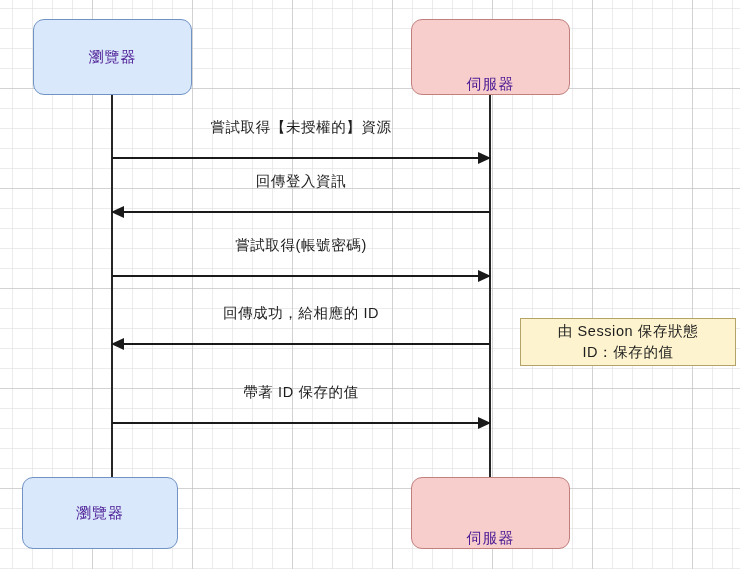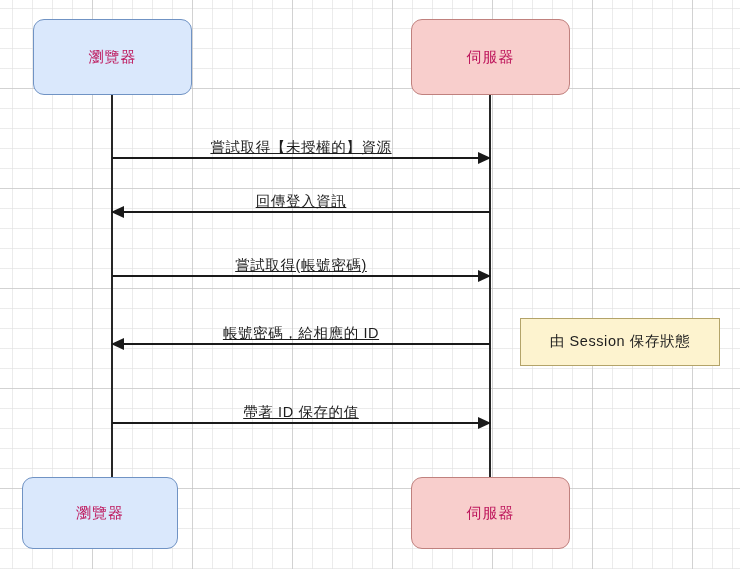--- a/index.html
+++ b/index.html
@@ -28,30 +28,31 @@
   
   .actor-box {
     position: absolute;
     box-sizing: border-box;
     border-radius: 11px;
     display: flex;
     align-items: center;
     justify-content: center;
     font-size: 15px;
     letter-spacing: 1px;
-    color: #be185d;
+    color: #4c1d95;
     z-index: 5;
   }
   .actor-box.browser {
     background: #dae8fc;
     border: 1.4px solid #7093c4;
   }
   .actor-box.server {
     background: #f8cecc;
     border: 1.4px solid #c0817e;
+    align-items: flex-end;
   }
 
   
   .lifeline {
     position: absolute;
     width: 2px;
     background: #262626;
     z-index: 1;
   }
 
@@ -83,27 +84,26 @@
   .arrow-head.left {
     left: -1px;
     border-top: 6px solid transparent;
     border-bottom: 6px solid transparent;
     border-right: 13px solid #1a1a1a;
   }
   .msg-label {
     position: absolute;
     left: 0;
     width: 100%;
-    bottom: 0;
+    bottom: 20px;
     text-align: center;
     font-size: 14.5px;
     color: #1d1d1d;
     letter-spacing: 0.6px;
     white-space: nowrap;
-    text-decoration: underline;
   }
 
   
   .note-box {
     position: absolute;
     box-sizing: border-box;
     background: #fdf3cf;
     border: 1.4px solid #b3a369;
     display: flex;
     flex-direction: column;
@@ -144,33 +144,34 @@
     <div class="arrow-head left"></div>
   </div>
 
   <div class="message" style="left:112px; top:275px; width:378px;">
     <div class="msg-label">嘗試取得(帳號密碼)</div>
     <div class="msg-line"></div>
     <div class="arrow-head right"></div>
   </div>
 
   <div class="message" style="left:112px; top:343px; width:378px;">
-    <div class="msg-label">帳號密碼，給相應的 ID</div>
+    <div class="msg-label">回傳成功，給相應的 ID</div>
     <div class="msg-line"></div>
     <div class="arrow-head left"></div>
   </div>
 
   <div class="message" style="left:112px; top:422px; width:378px;">
     <div class="msg-label">帶著 ID 保存的值</div>
     <div class="msg-line"></div>
     <div class="arrow-head right"></div>
   </div>
 
-  <div class="note-box" style="left:520px; top:318px; width:200px; height:48px;">
+  <div class="note-box" style="left:520px; top:318px; width:216px; height:48px;">
     <div>由 Session 保存狀態</div>
+    <div>ID：保存的值</div>
   </div>
 
   <div class="actor-box browser" style="left:22px; top:477px; width:156px; height:72px;">
     <span>瀏覽器</span>
   </div>
 
   <div class="actor-box server" style="left:411px; top:477px; width:159px; height:72px;">
     <span>伺服器</span>
   </div>
 

